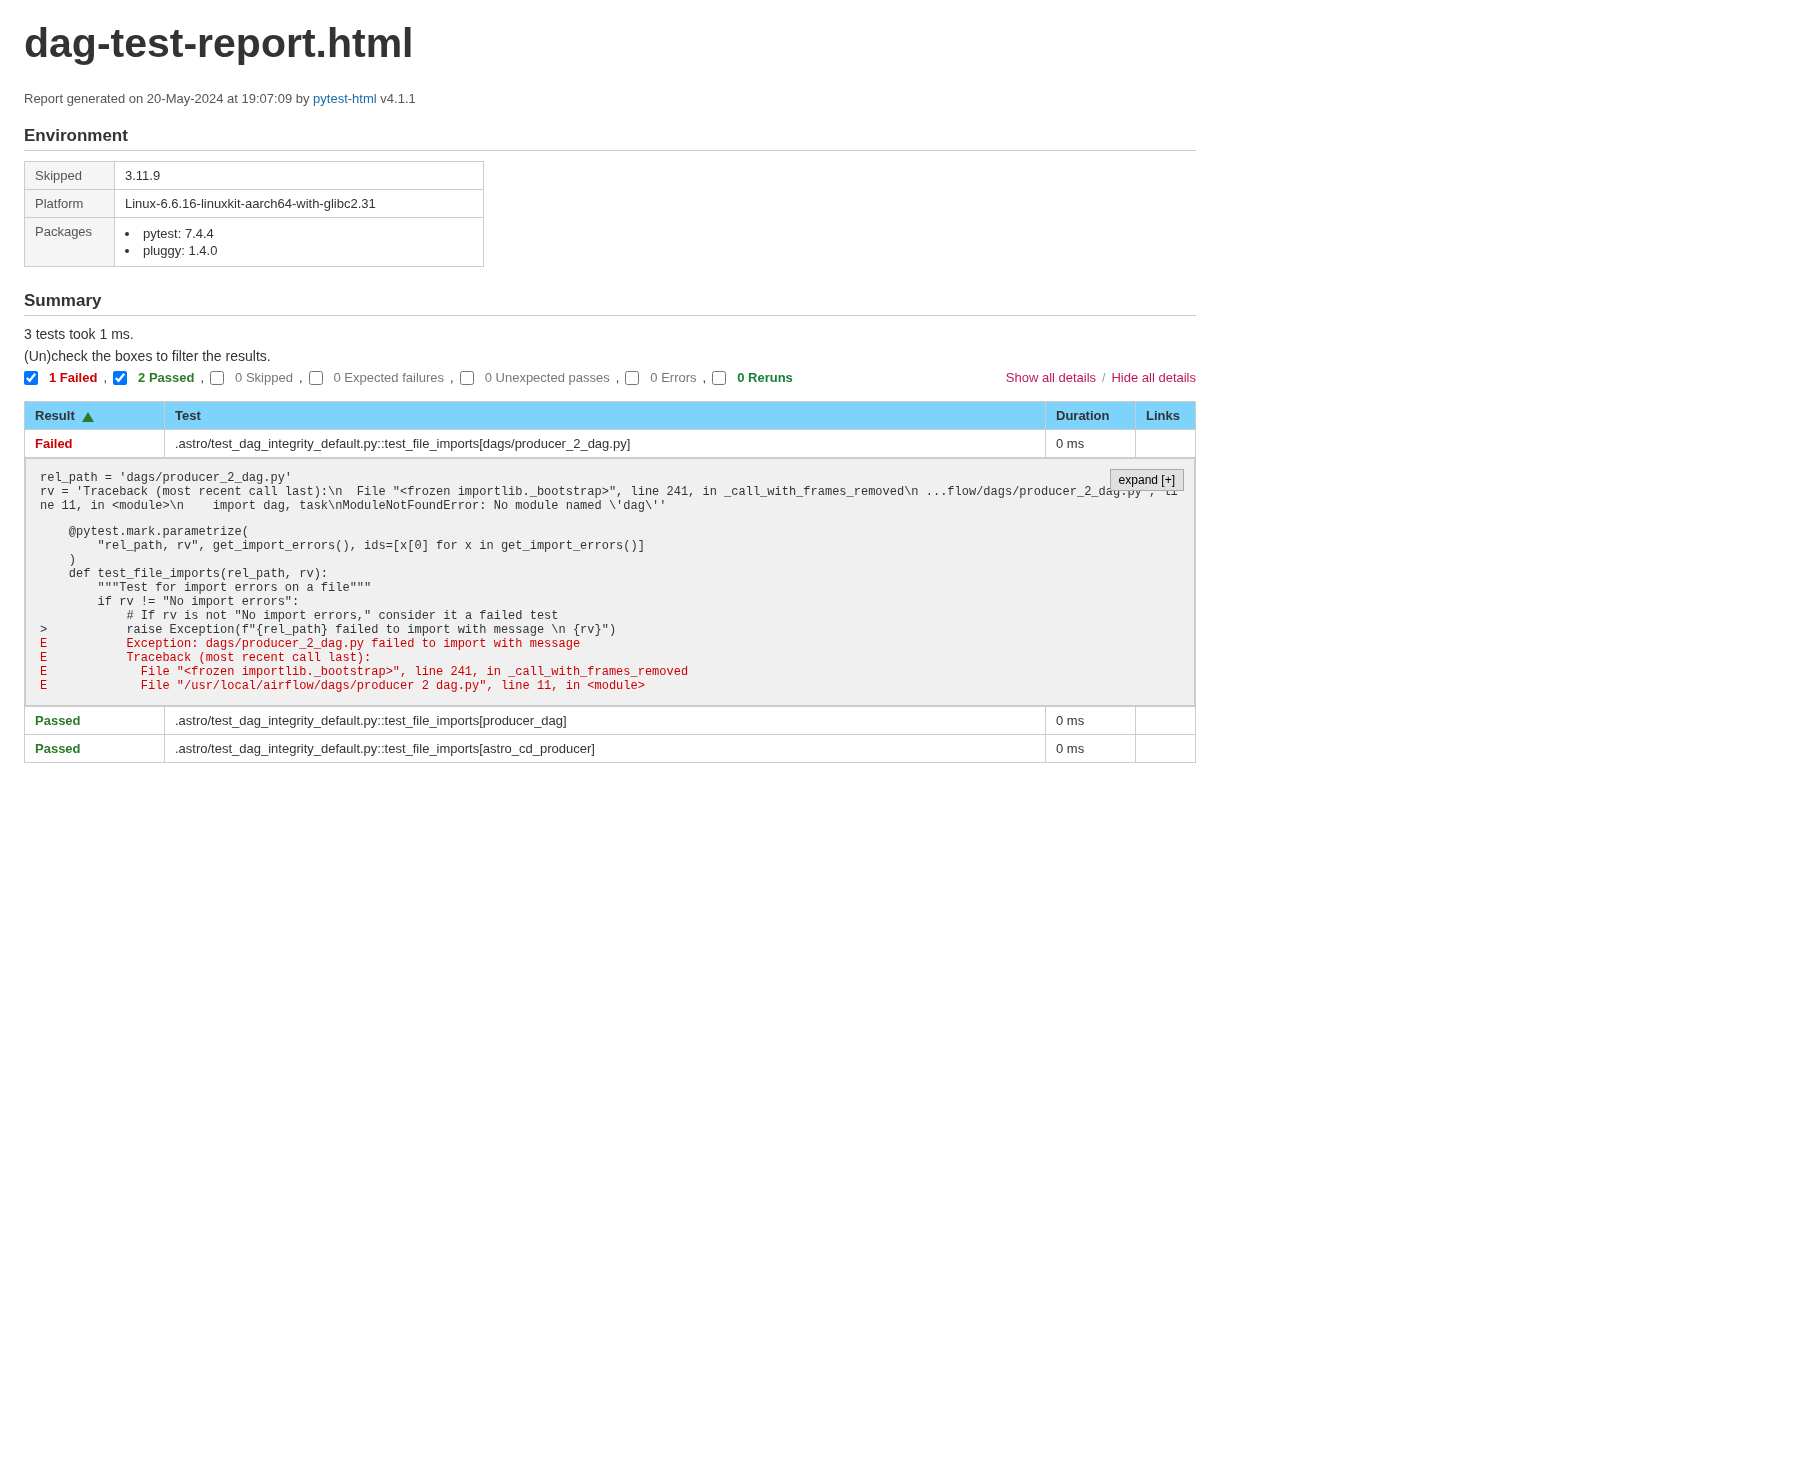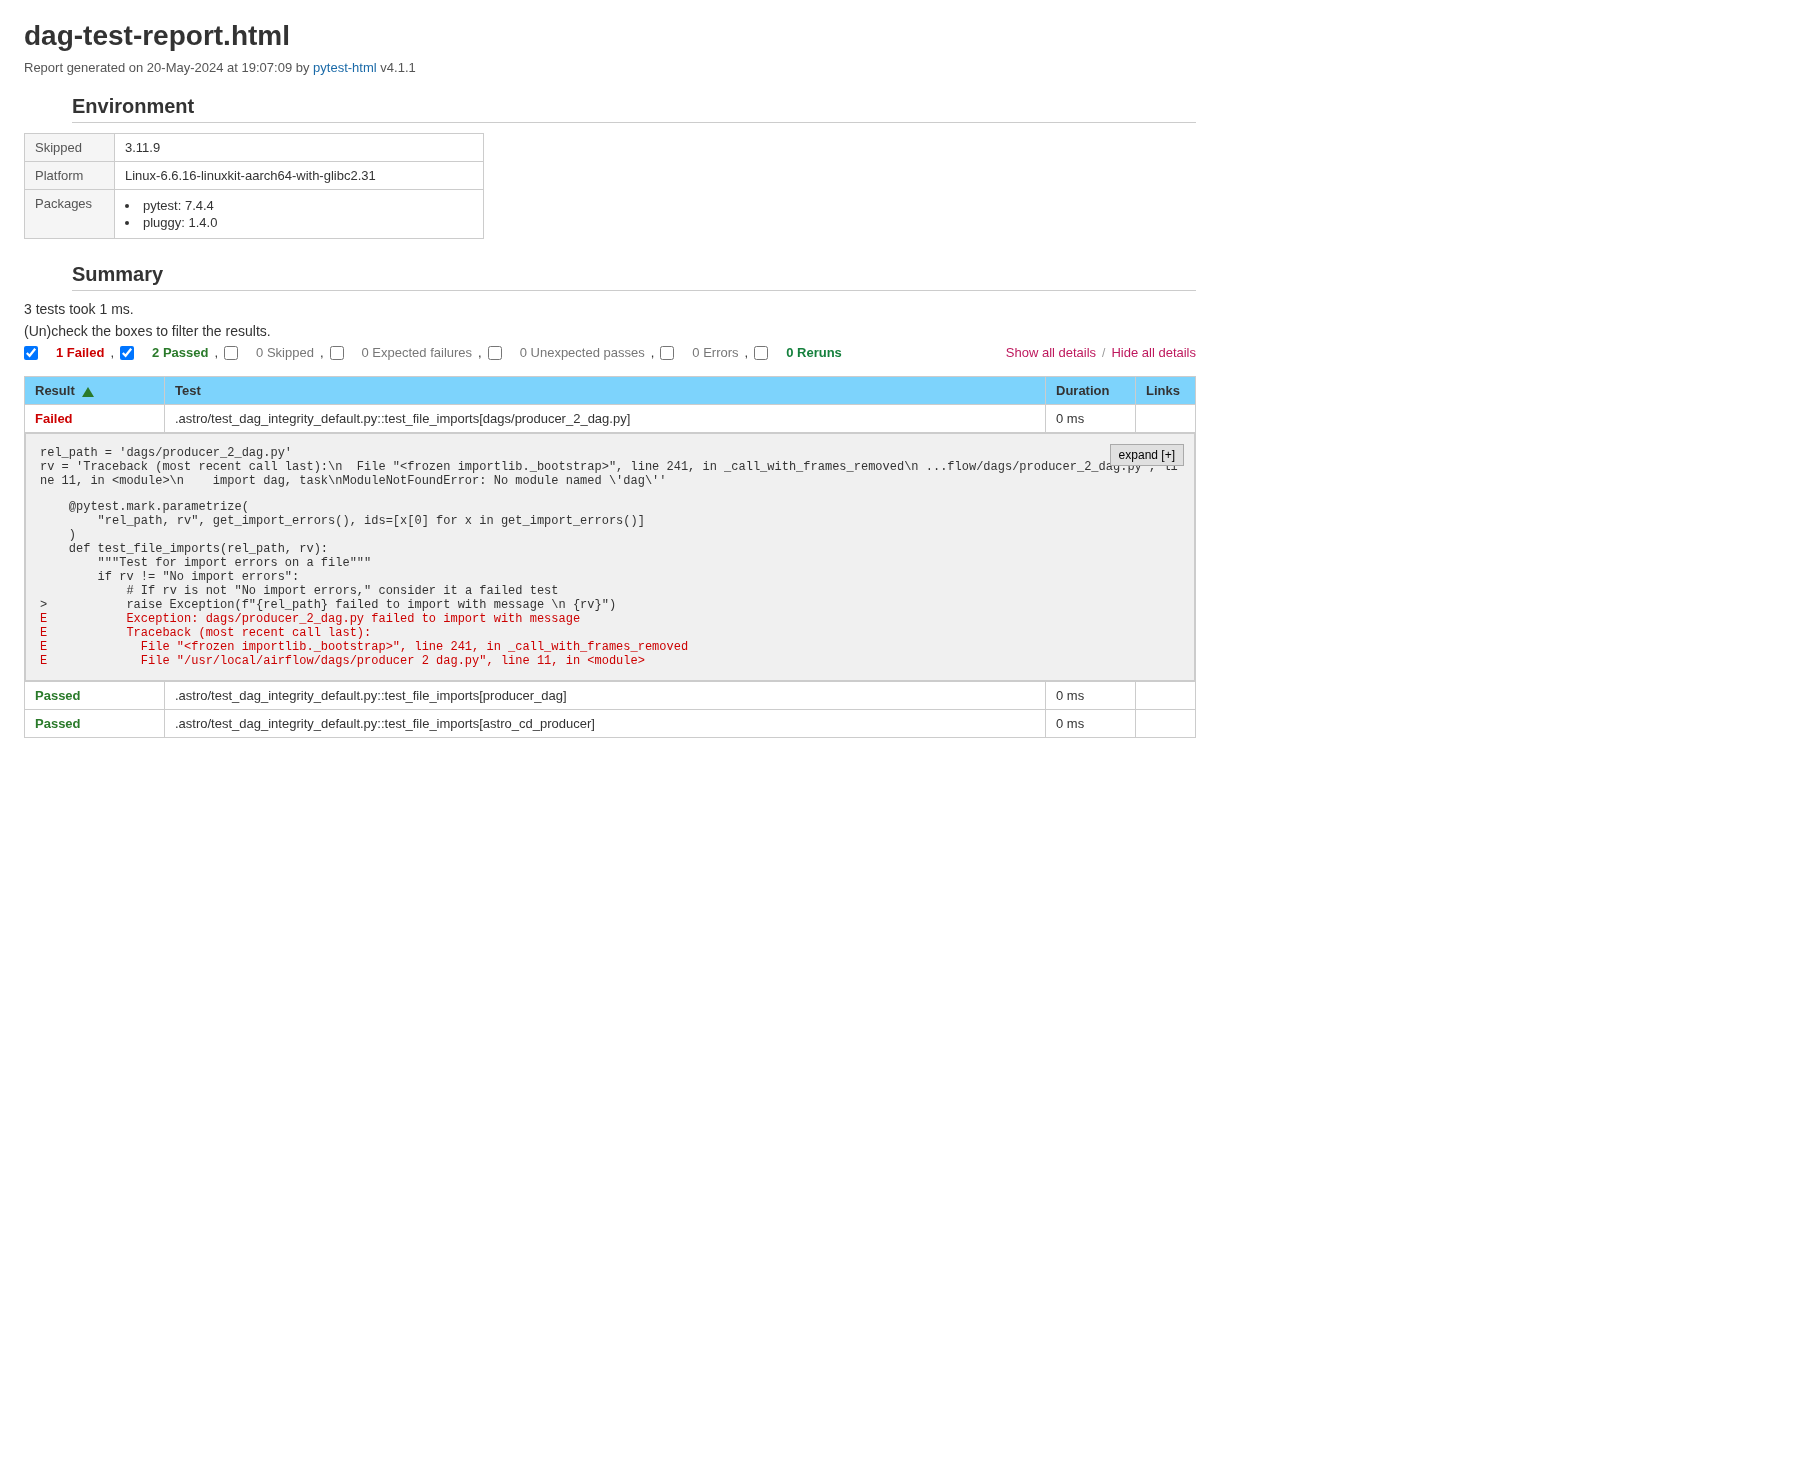--- a/index.html
+++ b/index.html
@@ -5,41 +5,40 @@
     * { box-sizing: border-box; margin: 0; padding: 0; }
     body {
       font-family: Arial, Helvetica, sans-serif;
       font-size: 14px;
       color: #333;
       background: #fff;
       padding: 20px 24px;
       max-width: 1220px;
     }
     h1 {
-      font-size: 28px;
+      font-size: 41px;
       font-weight: bold;
-      margin-bottom: 8px;
+      margin-bottom: 24px;
       font-family: Arial, sans-serif;
     }
     .report-meta {
       font-size: 13px;
       color: #555;
       margin-bottom: 20px;
     }
     .report-meta a {
       color: #1a6aa8;
       text-decoration: none;
     }
     h2 {
-      font-size: 20px;
+      font-size: 17px;
       font-weight: bold;
       margin-bottom: 10px;
       border-bottom: 1px solid #ccc;
       padding-bottom: 4px;
-      margin-left: 48px;
     }
     
     .env-table {
       border-collapse: collapse;
       width: 460px;
       margin-bottom: 24px;
       font-size: 13px;
     }
     .env-table td {
       border: 1px solid #ccc;
@@ -68,21 +67,21 @@
       display: flex;
       align-items: center;
       gap: 6px;
       flex-wrap: wrap;
       margin-bottom: 10px;
       font-size: 13px;
     }
     .filter-item {
       display: flex;
       align-items: center;
-      gap: 18px;
+      gap: 11px;
     }
     .filter-item input[type=checkbox] {
       width: 14px;
       height: 14px;
     }
     .failed-label { color: #c00; font-weight: bold; }
     .passed-label { color: #2a7a2a; font-weight: bold; }
     .skipped-label { color: #777; }
     .rerun-label { color: #15803d; font-weight: bold; }
     .details-links {

